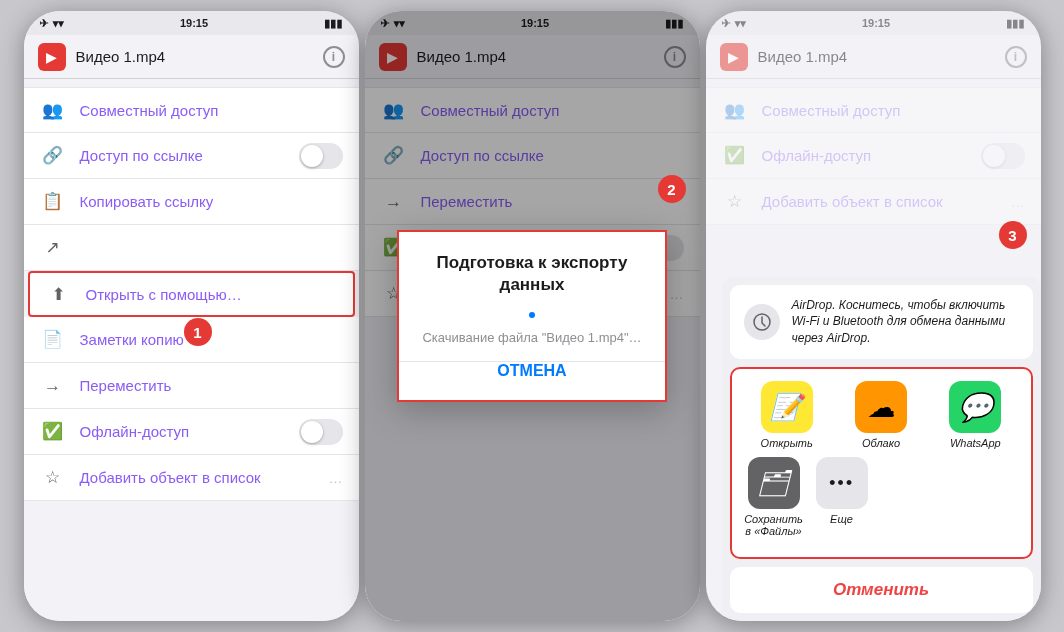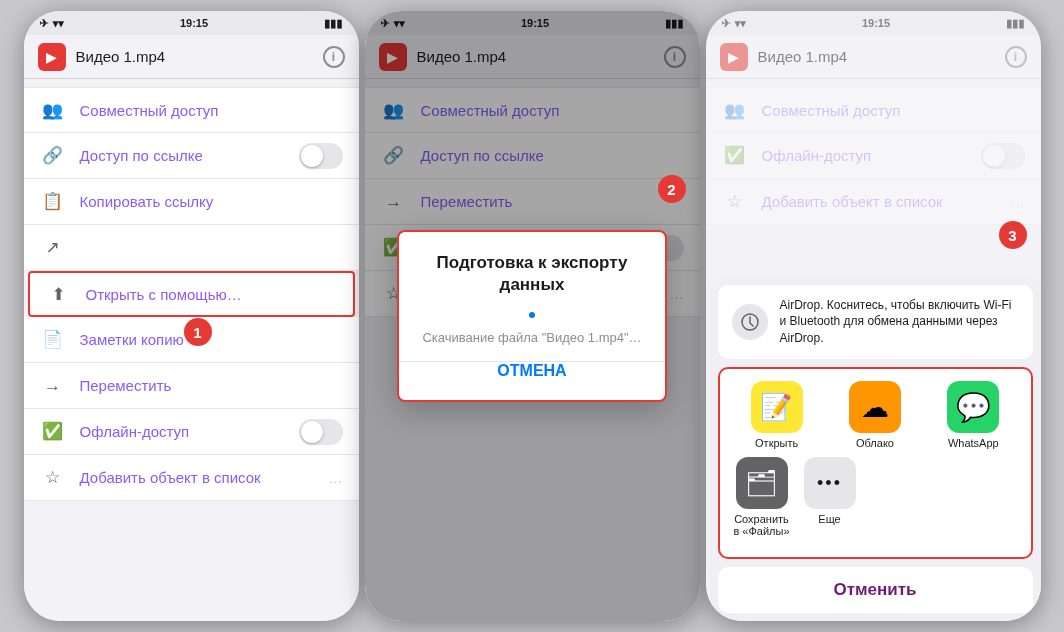--- a/index.html
+++ b/index.html
@@ -206,26 +206,27 @@
       margin-top: 0;
       color: #007aff;
       font-size: 16px;
       font-weight: 600;
       text-align: center;
     }
 
     
     .share-sheet {
       position: absolute;
-      bottom: 0; left: 4px; right: 0;
+      bottom: 0; left: 16px; right: 0;
       background: #efeff4;
       border-top-left-radius: 12px;
       border-top-right-radius: 12px;
       z-index: 5;
       padding-bottom: 8px;
+      font-style: italic;
     }
     .airdrop-row {
       background: white;
       margin: 8px 8px 0 8px;
       border-radius: 10px;
       padding: 12px 14px;
       display: flex;
       align-items: center;
       gap: 12px;
     }
@@ -285,21 +286,21 @@
       font-size: 11px;
       color: #1c1c1e;
       text-align: center;
     }
     .share-cancel-btn {
       background: white;
       margin: 8px 8px 0 8px;
       border-radius: 10px;
       padding: 13px;
       text-align: center;
-      color: #701a75;
+      color: #ef4444;
       font-size: 17px;
       font-weight: 600;
     }
 
     
     .dimmed { opacity: 0.5; }
   </style>
 </head>
 <body>
 
@@ -404,21 +405,21 @@
         </div>
     </div>
     <div class="menu-item">
       <div class="menu-icon">☆</div>
       <span class="menu-label">Добавить объект в список</span>
       <span class="menu-chevron">…</span>
     </div>
   </div>
 
   <div class="modal-overlay">
-    <div class="modal-box" style="border:2px solid #e53935; border-radius:8px;">
+    <div class="modal-box" style="border:2px solid #e53935; border-radius:0;">
       <div class="modal-title">Подготовка к экспорту данных</div>
       <div class="modal-progress-dot"></div>
       <div class="modal-subtitle">Скачивание файла "Видео 1.mp4"…</div>
       <div class="modal-divider"></div>
       <div class="modal-cancel-btn">ОТМЕНА</div>
     </div>
   </div>
 
   <div class="step-badge" style="position:absolute; top:164px; right:14px; z-index:10;">2</div>
 </div>

